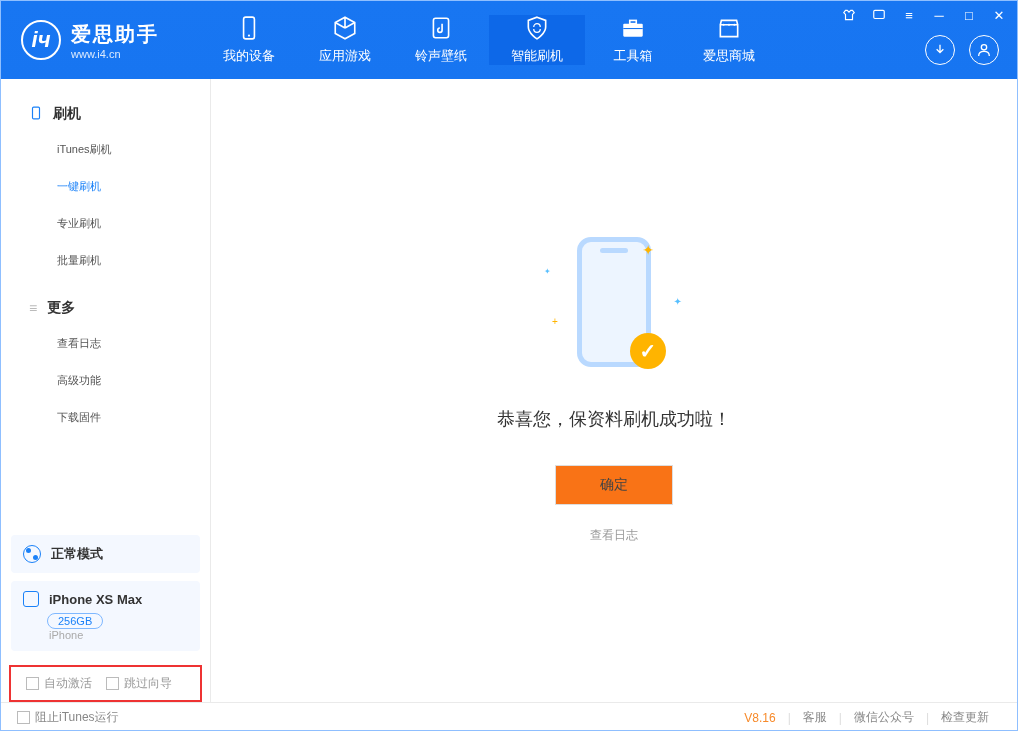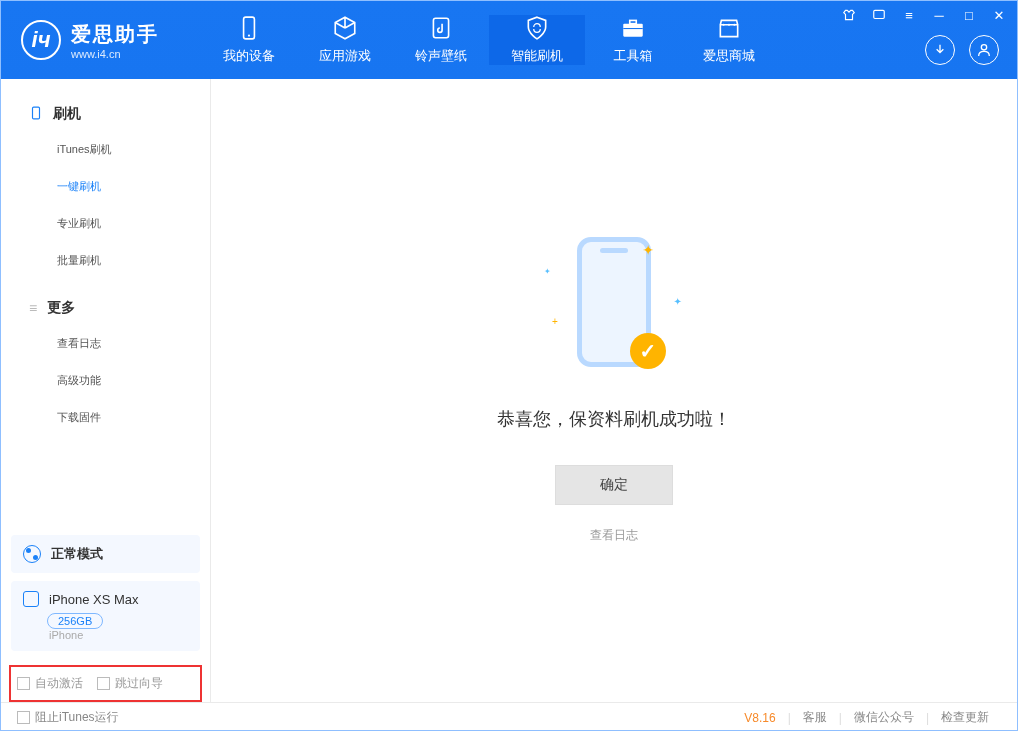--- a/index.html
+++ b/index.html
@@ -35,43 +35,43 @@
 .sidebar-item.active { color: #1a81f8; }
 
 .sidebar-spacer { flex: 1; }
 
 .mode-box { margin: 8px 10px; background: #f4f8ff; border-radius: 4px; padding: 10px 12px; display: flex; align-items: center; font-size: 13px; color: #333; font-weight: bold; }
 .mode-box .mode-icon { width: 18px; height: 18px; border: 1.5px solid #1a81f8; border-radius: 50%; margin-right: 10px; position: relative; }
 .mode-box .mode-icon::before { content: ""; position: absolute; width: 5px; height: 5px; background: #1a81f8; border-radius: 50%; top: 2px; left: 2px; }
 .mode-box .mode-icon::after { content: ""; position: absolute; width: 5px; height: 5px; background: #1a81f8; border-radius: 50%; bottom: 2px; right: 2px; }
 
 .device-box { margin: 0 10px 8px; background: #f4f8ff; border-radius: 4px; padding: 10px 12px; font-size: 13px; }
-.device-box .dev-row1 { display: flex; align-items: center; color: #333; font-weight: normal; margin-bottom: 6px; }
+.device-box .dev-row1 { display: flex; align-items: center; color: #333; font-weight: bold; margin-bottom: 6px; }
 .device-box .dev-icon { width: 16px; height: 16px; border: 1.5px solid #1a81f8; border-radius: 3px; margin-right: 10px; }
 .capacity-badge { display: inline-block; border: 1px solid #7fb8ff; color: #1a81f8; border-radius: 10px; padding: 1px 10px; font-size: 11px; margin-left: 24px; margin-bottom: 0; }
 .device-type { color: #aaa; font-size: 11px; margin-left: 26px; }
 
-.checkbox-row { border: 2px solid #e33; margin: 6px 8px 0; padding: 8px 6px; display: flex; gap: 14px; font-size: 12px; color: #999; }
+.checkbox-row { border: 2px solid #e33; margin: 6px 8px 0; padding: 8px 15px; display: flex; gap: 14px; font-size: 12px; color: #999; }
 .cb { display: flex; align-items: center; gap: 5px; cursor: pointer; }
 .cb-box { width: 13px; height: 13px; border: 1px solid #bbb; background: #fff; }
 
 
 .main { flex: 1; background: #fff; display: flex; flex-direction: column; align-items: center; justify-content: center; }
 .success-illustration { position: relative; width: 140px; height: 140px; margin-bottom: 30px; }
 .phone-shape { width: 74px; height: 130px; border: 5px solid #b9d9ff; border-radius: 14px; margin: 0 auto; background: #edf5ff; position: relative; }
 .phone-shape::before { content: ""; position: absolute; top: 6px; left: 50%; transform: translateX(-50%); width: 28px; height: 5px; background: #b9d9ff; border-radius: 3px; }
 .check-badge { position: absolute; right: 18px; bottom: 8px; width: 36px; height: 36px; background: #ffb400; border-radius: 50%; display: flex; align-items: center; justify-content: center; color: #fff; font-size: 20px; font-weight: bold; }
 .sparkle { position: absolute; color: #ffb400; font-size: 14px; }
 .sparkle.s1 { top: 30px; left: 0; color: #57bfff; font-size: 8px; }
 .sparkle.s2 { top: 5px; right: 30px; }
 .sparkle.s3 { bottom: 70px; right: 2px; color: #57bfff; font-size: 10px; }
 .sparkle.s4 { bottom: 50px; left: 8px; color: #ffb400; font-size: 10px;}
 
 .success-text { font-size: 18px; color: #333; margin-bottom: 34px; }
-.ok-button { border: 1px solid #ddd; background: #e5e5e5; padding: 10px 44px; font-size: 14px; color: #444; cursor: pointer; margin-bottom: 22px; }
+.ok-button { border: 1px solid #ddd; background: #f97316; padding: 10px 44px; font-size: 14px; color: #444; cursor: pointer; margin-bottom: 22px; }
 .log-link { font-size: 12px; color: #999; cursor: pointer; }
 
 
 .footer { height: 30px; border-top: 1px solid #eaeaea; display: flex; align-items: center; padding: 0 16px; font-size: 12px; color: #888; }
 .footer .cb { color: #888; }
 .footer-spacer { flex: 1; }
 .footer-version { color: #f78a2a; margin-right: 12px; }
 .footer-link { color: #888; cursor: pointer; padding: 0 12px; }
 .footer-divider { color: #ddd; }
 </style>

